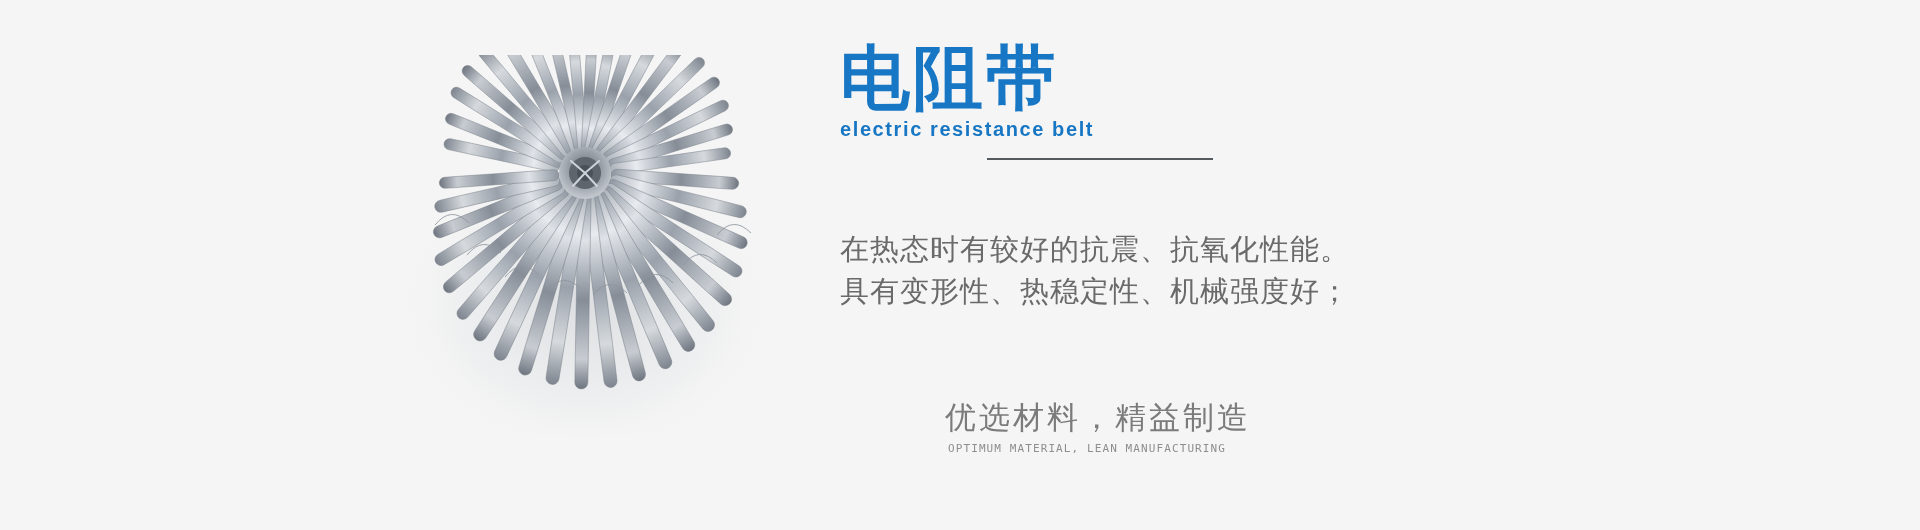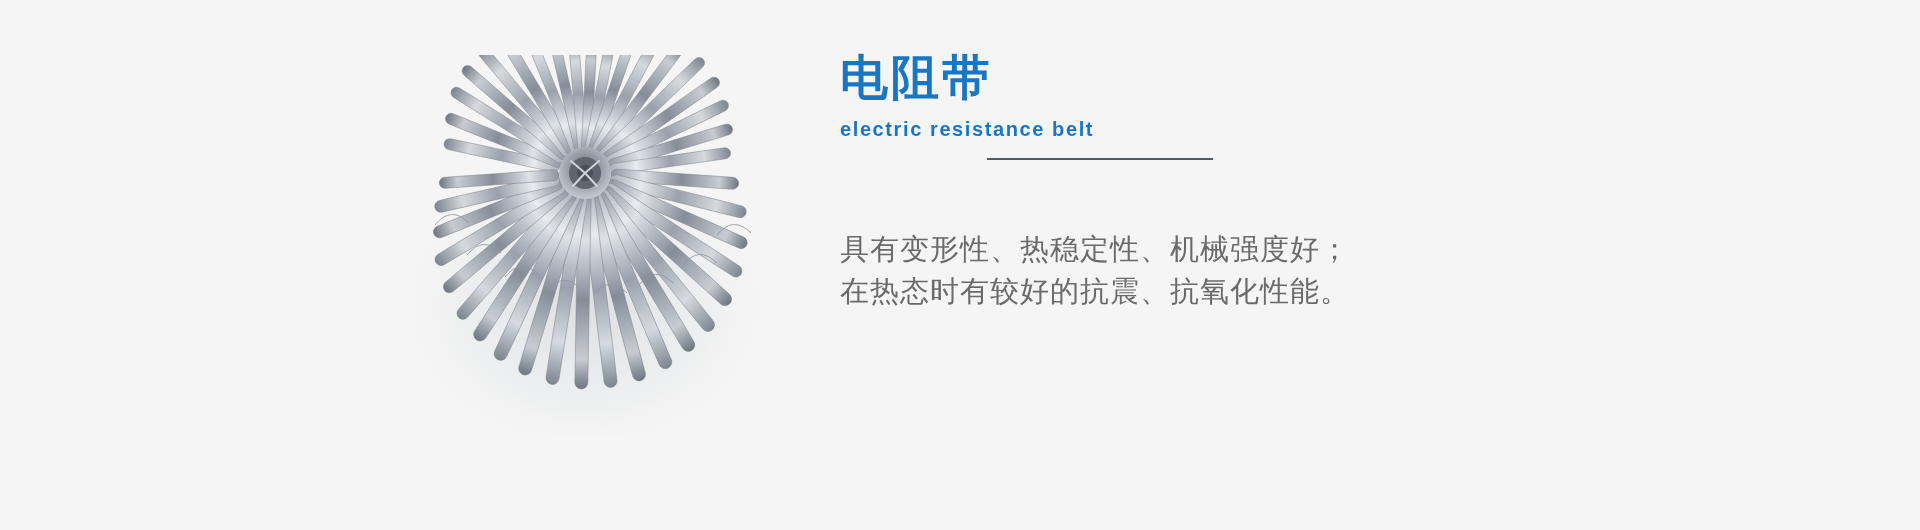--- a/index.html
+++ b/index.html
@@ -53,21 +53,21 @@
 
   .title-block {
     position: absolute;
     left: 0;
     top: 48px;
     width: 520px;
   }
 
   .main-title {
     margin: 0;
-    font-size: 48px;
+    font-size: 70px;
     line-height: 60px;
     font-weight: 700;
     color: #1877c4;
     letter-spacing: 3px;
     font-family: "Liberation Sans", "DejaVu Sans", sans-serif;
   }
 
   .sub-title {
     margin: 10px 0 0 0;
     font-size: 20px;
@@ -316,19 +316,23 @@
 
   <div class="text-column">
 
     <div class="title-block">
       <h1 class="main-title">电阻带</h1>
       <p class="sub-title">electric resistance belt</p>
       <hr class="title-divider">
     </div>
 
     <div class="description">
+      <p>在热态时有较好的抗震、抗氧化性能。</p>
       <p>具有变形性、热稳定性、机械强度好；</p>
-      <p>在热态时有较好的抗震、抗氧化性能。</p>
     </div>
 
+    <div class="tagline">
+      <p class="tagline-cn">优选材料，精益制造</p>
+      <p class="tagline-en">OPTIMUM MATERIAL, LEAN MANUFACTURING</p>
+    </div>
 
   </div>
 </div>
 
 </body></html>

